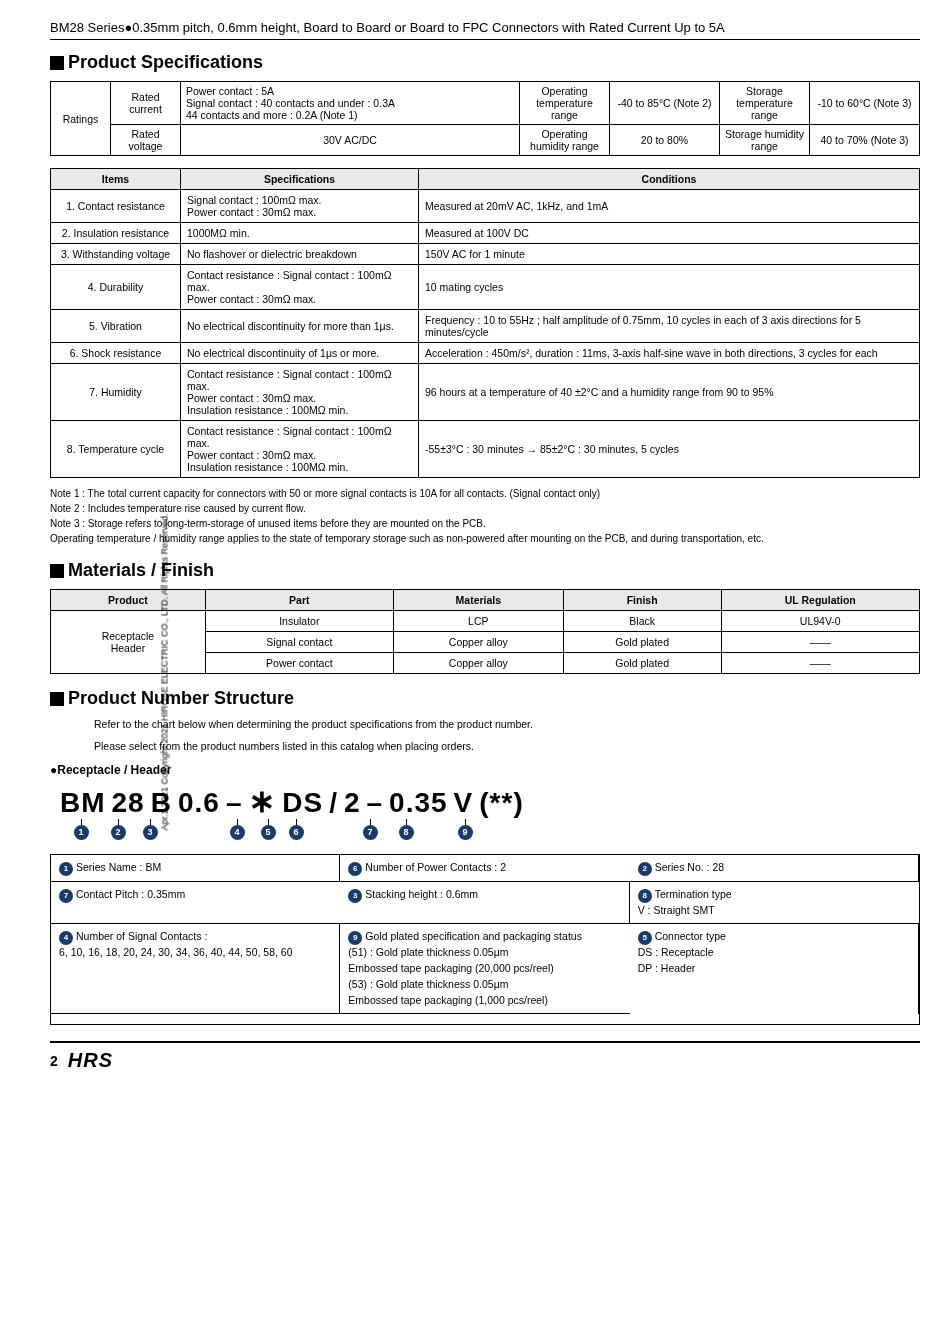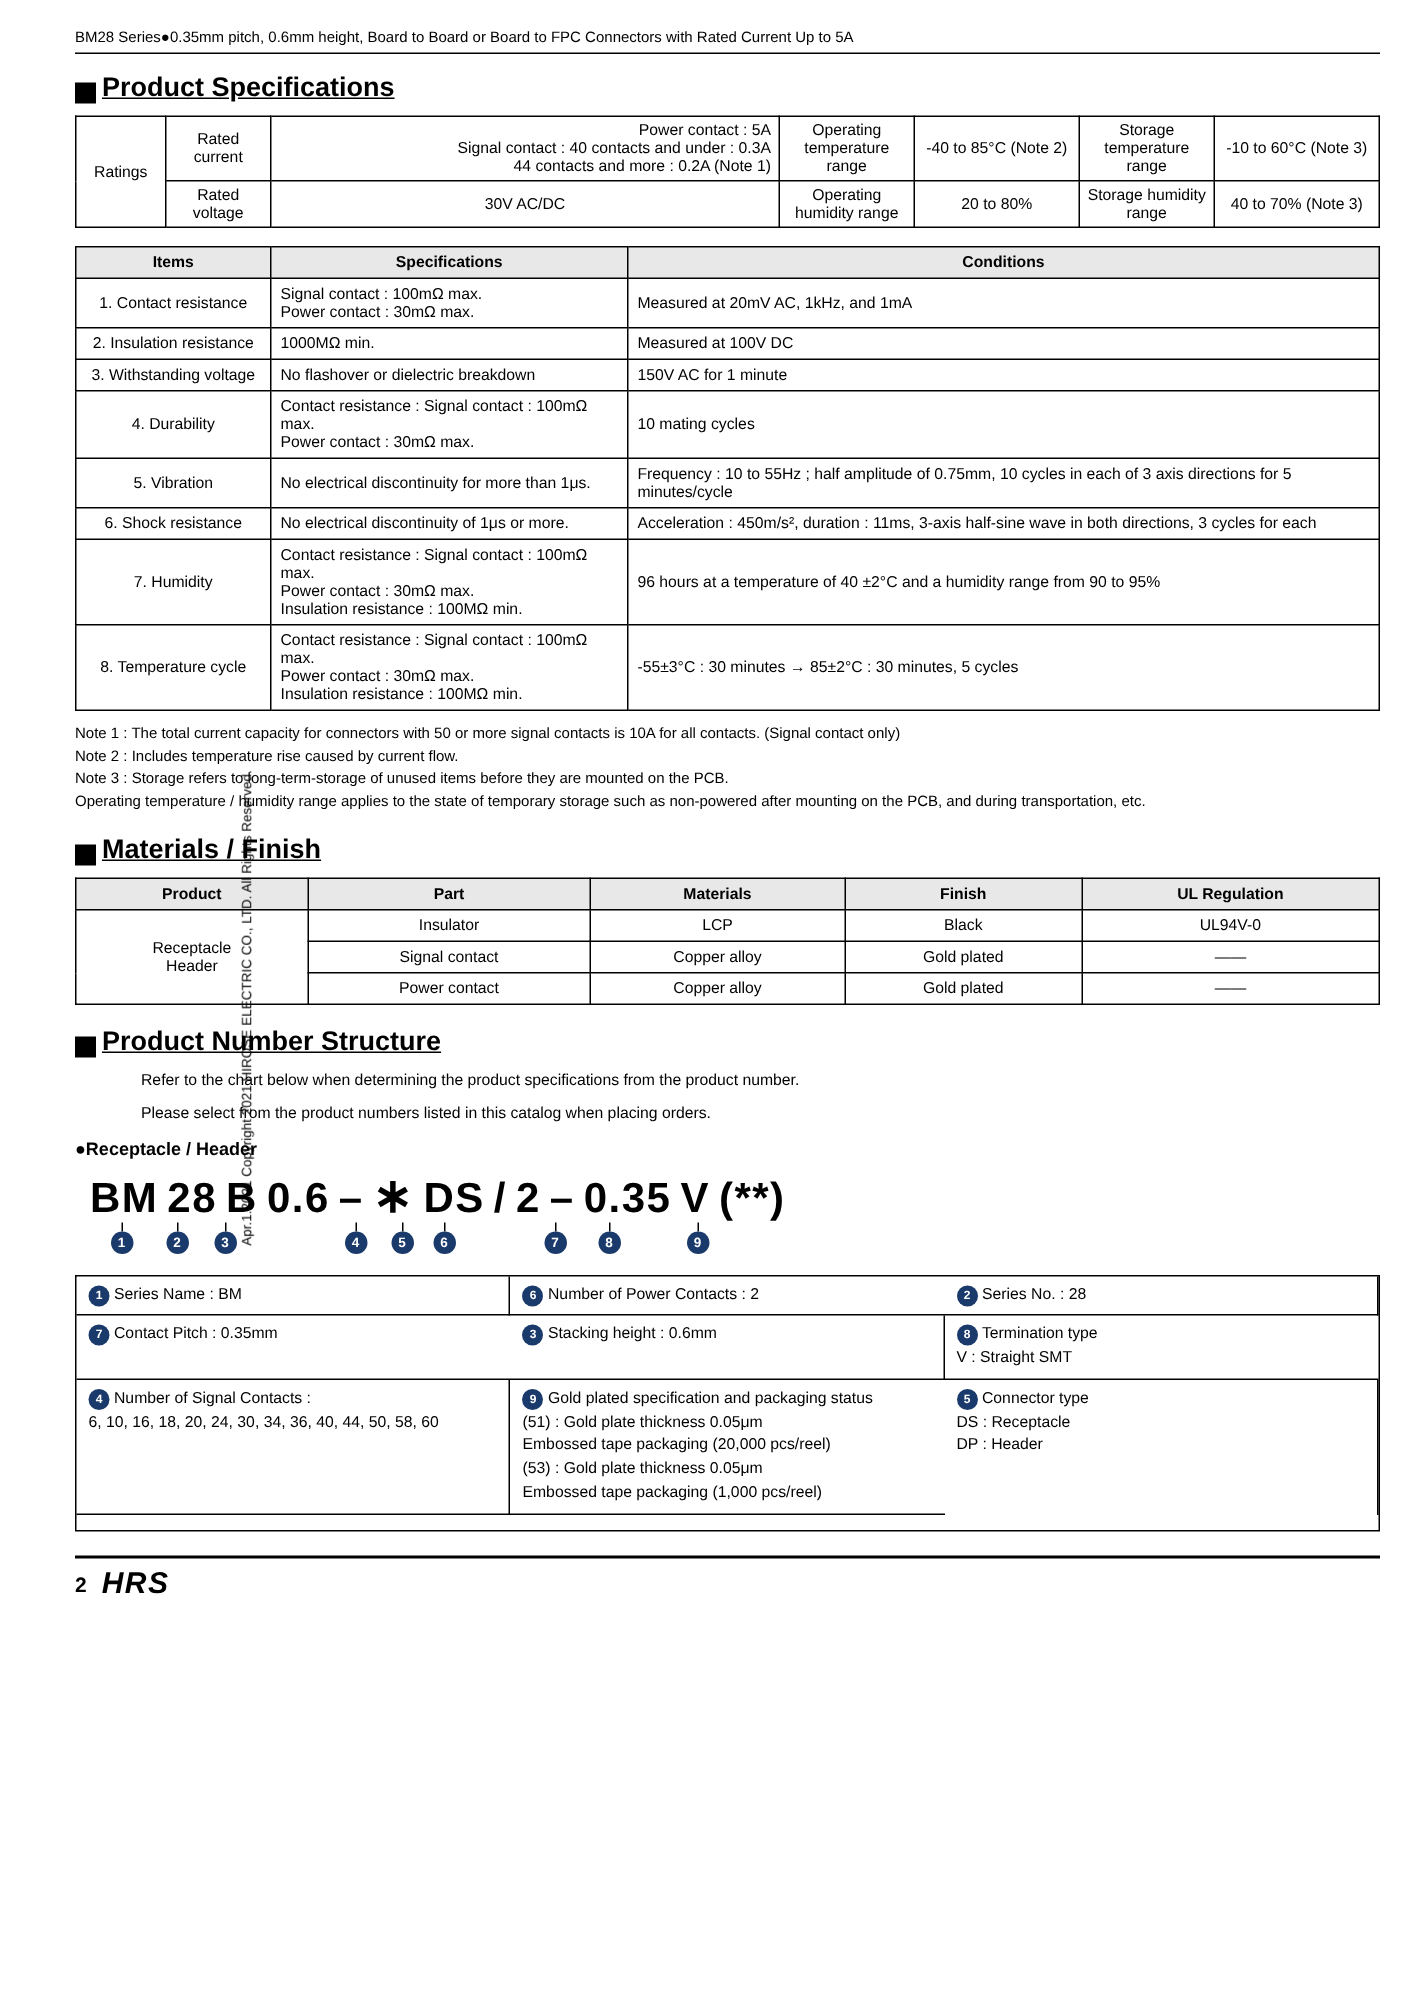--- a/index.html
+++ b/index.html
@@ -7,32 +7,31 @@
       font-family: Arial, sans-serif;
       font-size: 11px;
       color: #000;
       background: #fff;
       width: 950px;
       min-height: 1344px;
       position: relative;
       padding: 20px 30px 20px 50px;
     }
     .top-header {
-      font-size: 10px;
+      font-size: 13px;
       border-bottom: 1px solid #000;
       padding-bottom: 4px;
       margin-bottom: 12px;
     }
     .section-title {
       font-size: 18px;
       font-weight: bold;
       margin-bottom: 8px;
       display: flex;
-      align-items: flex-end;
-      text-decoration: underline;
+      align-items: center;
     }
     .section-title .square {
       display: inline-block;
       width: 14px;
       height: 14px;
       background: #000;
       margin-right: 4px;
     }
     
     .ratings-table {
@@ -192,21 +191,21 @@
   <div class="section-title">
     <span class="square"></span>
     <span>Product Specifications</span>
   </div>
 
   <table class="ratings-table">
     <tbody>
       <tr>
         <td rowspan="2" style="width:60px;">Ratings</td>
         <td style="width:70px;text-align:center;">Rated current</td>
-        <td style="text-align:right;">
+        <td style="text-align:left;">
           <div>Power contact : 5A</div>
           <div>Signal contact : 40 contacts and under : 0.3A</div>
           <div>44 contacts and more : 0.2A (Note 1)</div>
         </td>
         <td style="width:90px;">Operating temperature range</td>
         <td style="width:110px;">-40 to 85°C (Note 2)</td>
         <td style="width:90px;">Storage temperature range</td>
         <td style="width:110px;">-10 to 60°C (Note 3)</td>
       </tr>
       <tr>

